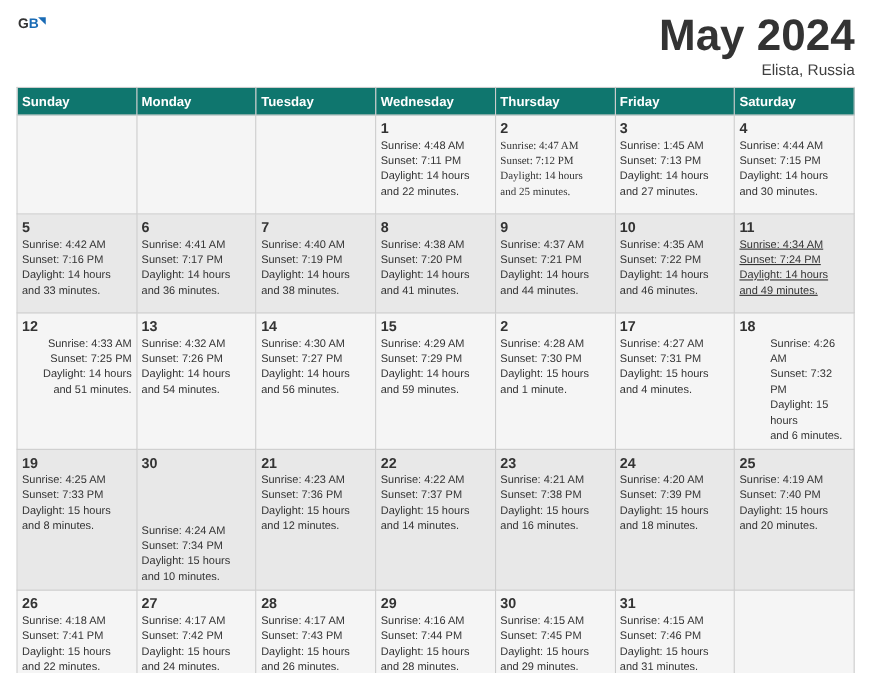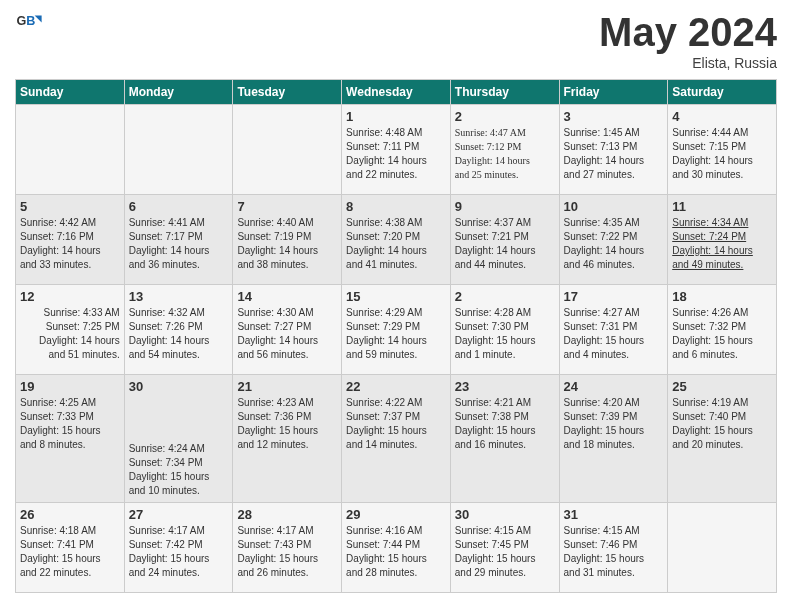--- a/index.html
+++ b/index.html
@@ -241,21 +241,21 @@
           </td>
           <td>
             <span class="day-num">17</span>
             <div class="day-info" style="white-space: pre-line;">Sunrise: 4:27 AM
 Sunset: 7:31 PM
 Daylight: 15 hours
 and 4 minutes.</div>
           </td>
           <td>
             <span class="day-num">18</span>
-            <div class="day-info" style="white-space: pre-line;">Sunrise: 4:26 AM
+            <div class="day-info" style="white-space: pre-line; margin-left: 28px;">Sunrise: 4:26 AM
 Sunset: 7:32 PM
 Daylight: 15 hours
 and 6 minutes.</div>
           </td>
         </tr>
         <tr>
           <td>
             <span class="day-num">19</span>
             <div class="day-info" style="white-space: pre-line;">Sunrise: 4:25 AM
 Sunset: 7:33 PM

